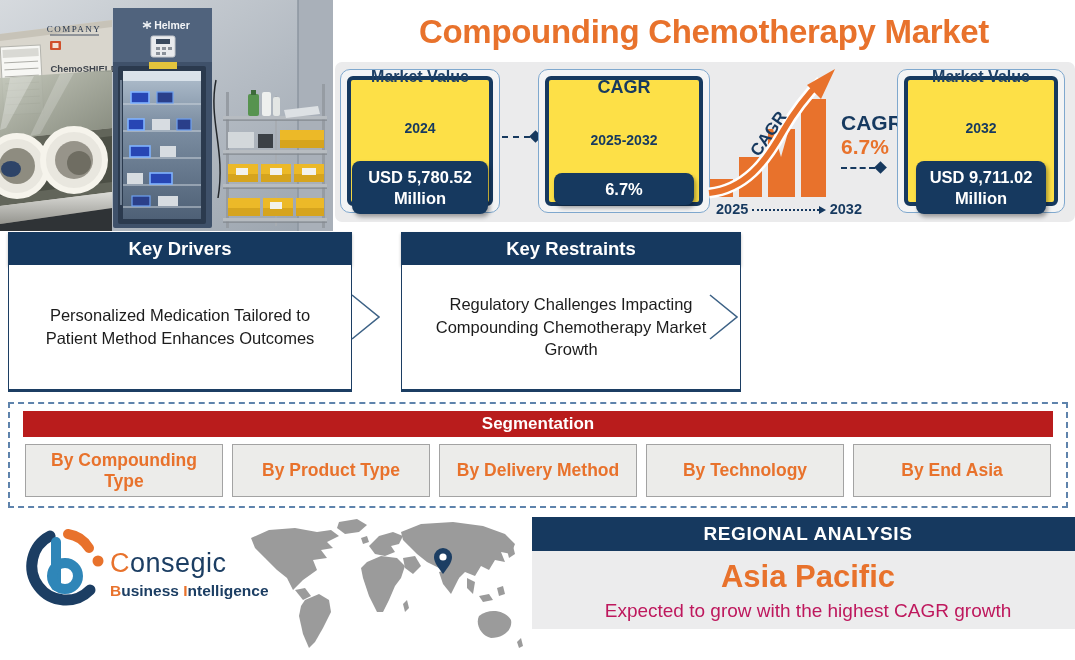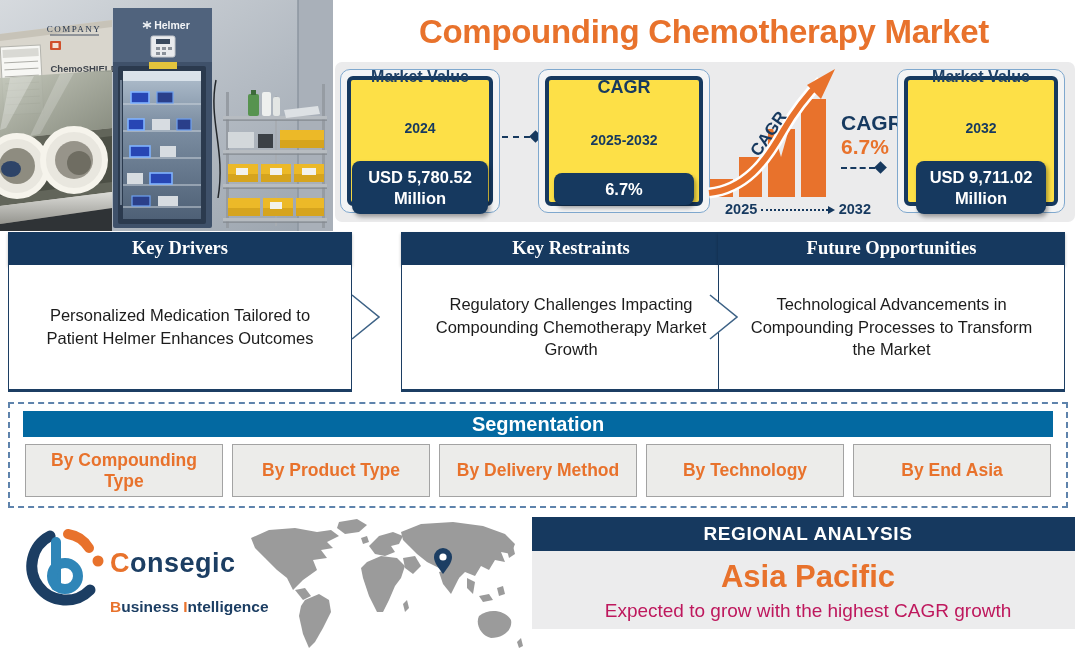--- a/index.html
+++ b/index.html
@@ -22,51 +22,51 @@
   .pill{margin-top:9px;background:#16395F;color:#fff;font-weight:700;font-size:16.5px;line-height:1.22;text-align:center;
         padding:6px 8px;border-radius:8px;box-shadow:2px 3px 4px rgba(0,0,0,.35);box-sizing:border-box;}
   .sbox1{left:5px;width:160px;}  .sbox1 .pill{width:136px;}
   .sbox2{left:203px;width:172px;}.sbox2 .pill{width:140px;}
   .sbox3{left:562px;width:168px;}.sbox3 .pill{width:130px;}
   .conn{position:absolute;border-top:2.5px dashed #16395F;width:28px;}
   .diamond{position:absolute;width:9px;height:9px;background:#16395F;transform:rotate(45deg);}
 
   
   .growth{position:absolute;left:372px;top:5px;width:190px;height:152px;}
-  .gyears{position:absolute;left:18px;top:134px;width:146px;display:flex;align-items:center;gap:4px;
+  .gyears{position:absolute;left:9px;top:134px;width:146px;display:flex;align-items:center;gap:4px;
           color:#16395F;font-weight:700;font-size:14.5px;}
   .gdots{flex:1;border-top:2px dotted #16395F;margin-top:2px;}
   .gahead{width:0;height:0;border-left:7px solid #16395F;border-top:4px solid transparent;border-bottom:4px solid transparent;margin-left:-4px;margin-top:2px;}
   .gtext{position:absolute;left:134px;top:44px;width:56px;line-height:1.15;}
   .gt1{color:#16395F;font-weight:800;font-size:21px;}
   .gt2{color:#E8722C;font-weight:800;font-size:21px;}
 
   
   .panel{position:absolute;top:232px;}
   .panel-h{height:33px;background:#16395F;color:#fff;font-weight:700;font-size:18.5px;display:flex;align-items:center;justify-content:center;
-           box-shadow:0 2px 3px rgba(0,0,0,.25);font-family:Liberation Serif, serif;}
+           box-shadow:0 2px 3px rgba(0,0,0,.25);}
   .panel-b{background:#fff;border:1.3px solid #1C3E63;border-top:none;border-bottom-width:3px;height:127px;display:flex;align-items:center;justify-content:center;
            text-align:center;color:#1c1c1c;font-size:16.5px;line-height:1.38;padding:0 26px;box-sizing:border-box;}
   .panel1{left:8px;width:344px;} .panel2{left:370px;width:340px;margin-left:31px;} .panel3{left:718px;width:347px;}
   .chev{position:absolute;top:294px;}
 
   
   .seg{position:absolute;left:8px;top:402px;width:1060px;height:106px;border:2px dashed #5E83AC;box-sizing:border-box;background:#fff;}
-  .seg-h{position:absolute;left:13px;right:13px;top:7px;height:26px;background:#0369a1;color:#fff;font-weight:700;font-size:20px;
+  .seg-h{position:absolute;left:13px;right:13px;top:7px;height:26px;background:#b91c1c;color:#fff;font-weight:700;font-size:17px;
          display:flex;align-items:center;justify-content:center;}
   .seg-row{position:absolute;left:15px;right:15px;top:40px;bottom:9px;display:flex;gap:9px;}
   .seg-box{flex:1;background:#ECECEA;border:1.5px solid #A3A3A3;display:flex;align-items:center;justify-content:center;text-align:center;
            color:#E8722C;font-weight:800;font-size:17.5px;line-height:1.15;padding:2px 10px;box-sizing:border-box;}
 
   
   .logo{position:absolute;left:16px;top:522px;width:232px;height:112px;}
   .logo-mark{position:absolute;left:0;top:2px;}
   .logo-text{position:absolute;left:94px;top:26px;}
-  .logo-name{font-size:27px;font-weight:700;color:#1C3E63;letter-spacing:0.5px;}
-  .logo-tag{font-size:15.5px;font-weight:700;color:#1C3E63;margin-top:19px;}
+  .logo-name{font-size:27px;font-weight:400;color:#1C3E63;letter-spacing:0.5px;}
+  .logo-tag{font-size:15.5px;font-weight:700;color:#1C3E63;margin-top:3px;}
   .init{color:#E8722C;}
   .map{position:absolute;left:243px;top:516px;}
   .regional{position:absolute;left:532px;top:517px;width:552px;height:143px;}
   .reg-h{height:34px;background:#16395F;color:#fff;display:flex;align-items:center;justify-content:center;font-weight:800;font-size:19px;letter-spacing:0.6px;}
   .reg-b{height:78px;background:#ECECED;display:flex;flex-direction:column;align-items:center;justify-content:center;gap:5px;}
   .reg-region{color:#E8722C;font-size:31px;font-weight:800;}
   .reg-sub{color:#be185d;font-size:19px;font-weight:400;}
 </style>
 </head>
 <body>
@@ -284,29 +284,25 @@
       <div class="sbox-inner">
         <div class="sl1">Market Value</div>
         <div class="sl2">2032</div>
         <div class="pill">USD 9,711.02 Million</div>
       </div>
     </div>
   </div>
 
   <div class="panel panel1">
     <div class="panel-h">Key Drivers</div>
-    <div class="panel-b">Personalized Medication Tailored to Patient Helmer Enhances Outcomes</div>
+    <div class="panel-b">Personalized Medication Tailored to Patient Method Enhances Outcomes</div>
   </div>
   <div class="panel panel2">
     <div class="panel-h">Key Restraints</div>
     <div class="panel-b">Regulatory Challenges Impacting Compounding Chemotherapy Market Growth</div>
-  </div>
-  <div class="panel panel3">
-    <div class="panel-h">Future Opportunities</div>
-    <div class="panel-b">Technological Advancements in Compounding Processes to Transform the Market</div>
   </div>
 
   <svg class="chev" style="left:351px;" width="30" height="46" viewBox="0 0 30 46">
     <path d="M1 1 L28 23 L1 45" fill="#ffffff" stroke="#3d6286" stroke-width="1.6"></path>
   </svg>
   <svg class="chev" style="left:709px;" width="30" height="46" viewBox="0 0 30 46">
     <path d="M1 1 L28 23 L1 45" fill="#ffffff" stroke="#3d6286" stroke-width="1.6"></path>
   </svg>
 
   <div class="seg">

